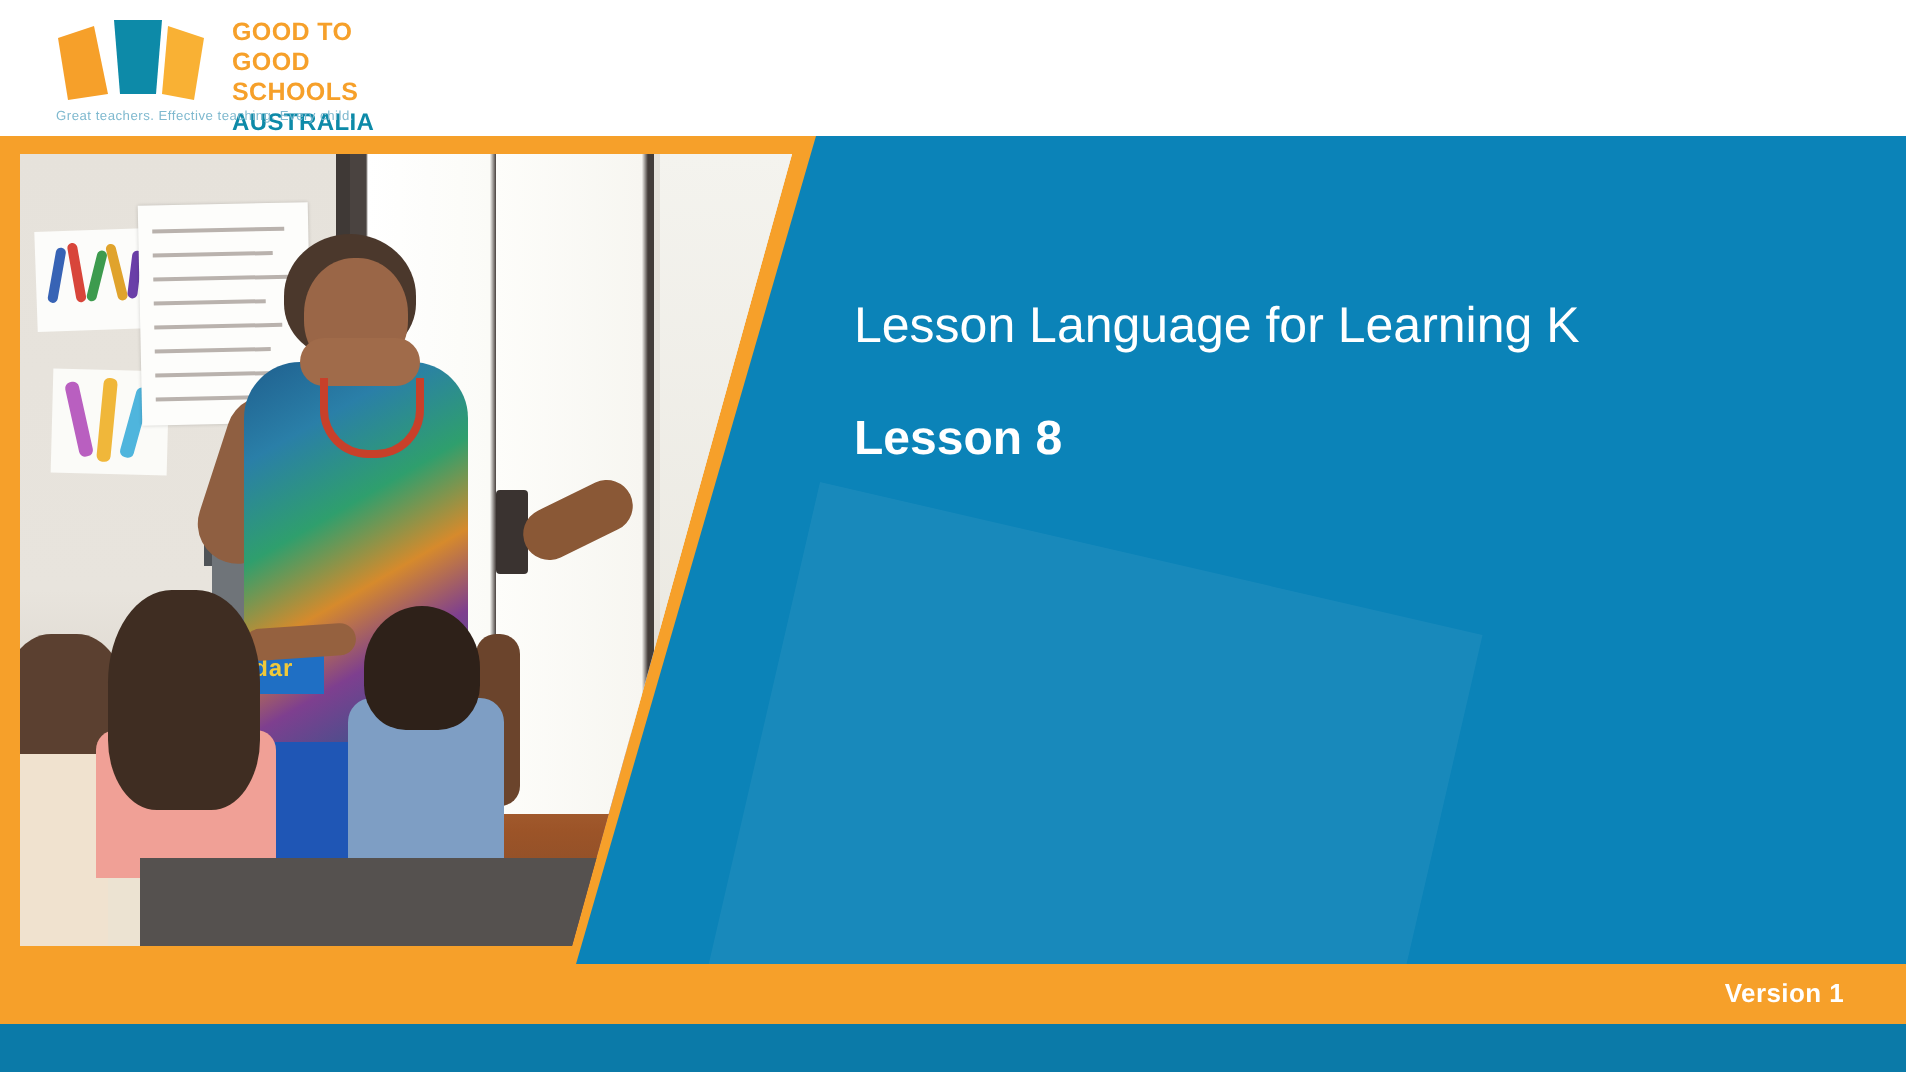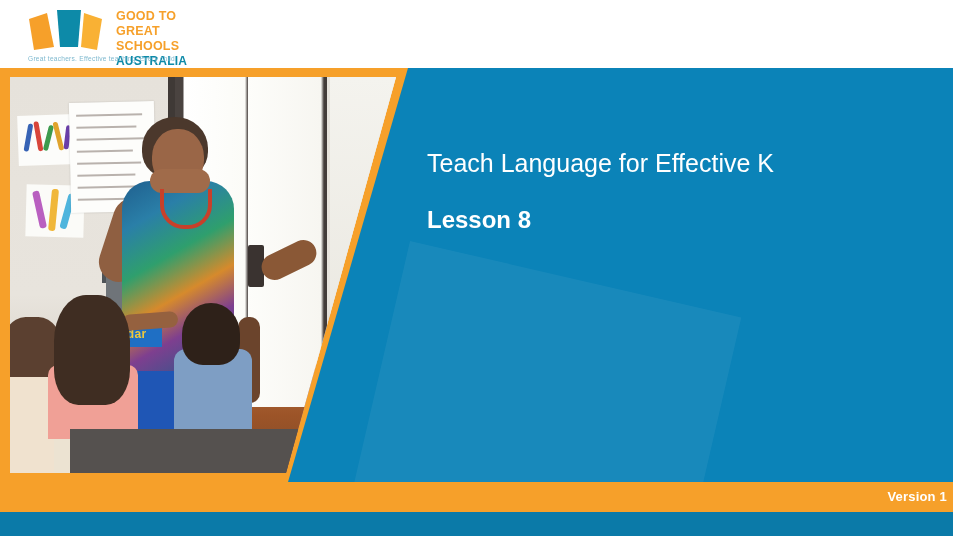--- a/index.html
+++ b/index.html
@@ -328,21 +328,21 @@
   .footer-orange {
     position: absolute;
     left: 0;
     top: 482px;
     width: 953px;
     height: 30px;
     background: #f6a02a;
   }
   .version {
     position: absolute;
-    right: 6px;
+    right: 31px;
     top: 489px;
     font-size: 13px;
     font-weight: bold;
     color: #ffffff;
     letter-spacing: 0.2px;
     text-align: center;
   }
   .footer-blue {
     position: absolute;
     left: 0;
@@ -361,21 +361,21 @@
     <div class="logo">
 
       <svg class="logo-mark" viewBox="0 0 82 42">
         <polygon points="1,10 19,4 26,38 6,41" fill="#f6a02a"></polygon>
         <polygon points="29,1 53,1 50,38 32,38" fill="#0d8aa8"></polygon>
         <polygon points="56,4 74,10 69,41 53,38" fill="#f9b134"></polygon>
       </svg>
 
       <div class="logo-words">
         <span class="logo-line">GOOD TO</span>
-        <span class="logo-line">GREAT</span>
+        <span class="logo-line">GOOD</span>
         <span class="logo-line">SCHOOLS</span>
         <span class="logo-line teal">AUSTRALIA</span>
       </div>
 
       <div class="tagline">Great teachers. Effective teaching. Every child.</div>
     </div>
   </div>
 
   <div class="photo-frame"></div>
 
@@ -444,21 +444,21 @@
     <div class="ph ph-child3-hair"></div>
 
     <div class="ph ph-mat"></div>
   </div>
 
   <div class="blue-panel">
     <div class="blue-overlay"></div>
   </div>
 
   <div class="titles">
-    <div class="course-title">Teach Language for Effective K</div>
+    <div class="course-title">Lesson Language for Learning K</div>
     <div class="lesson-label">Lesson 8</div>
   </div>
 
   <div class="footer-orange"></div>
   <div class="version">Version 1</div>
   <div class="footer-blue"></div>
 
 </div>
 
 </body></html>

